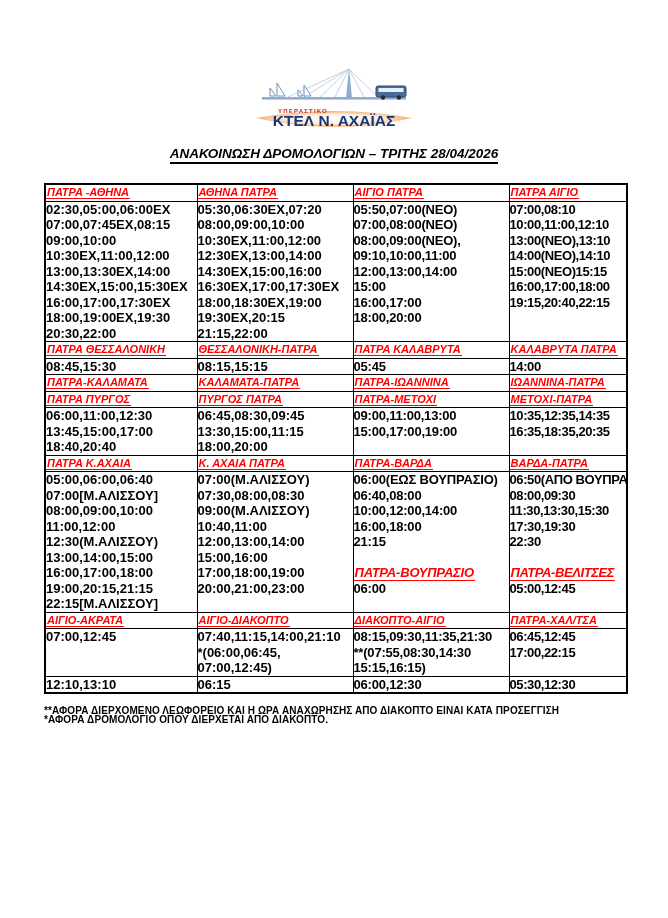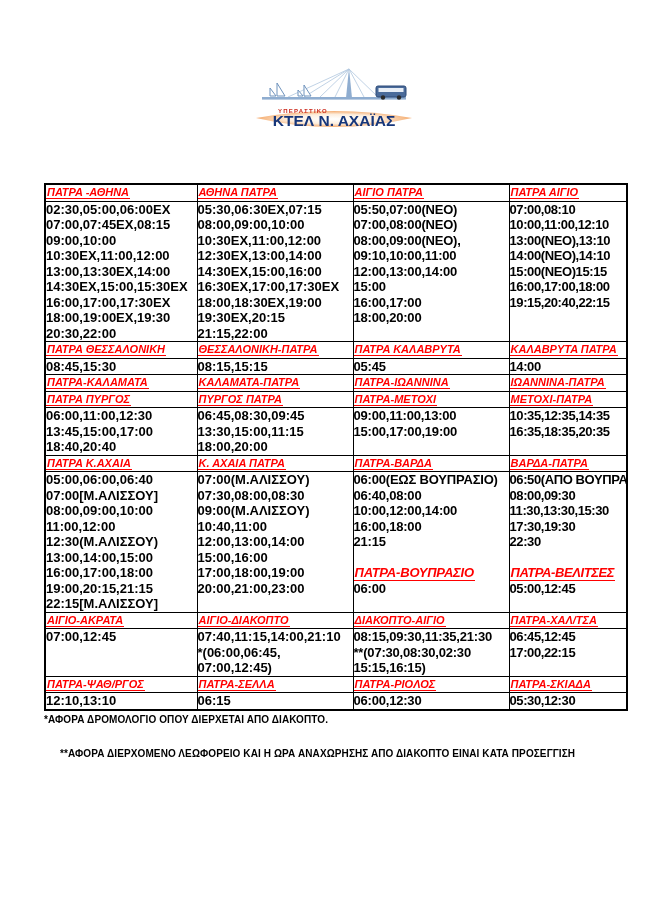--- a/index.html
+++ b/index.html
@@ -67,21 +67,21 @@
   .sub-hdr{
     color:var(--red);
     font-style:italic;
   }
   .footnote{
     position:absolute;left:44px;
     font-size:10px;font-weight:700;color:var(--ink);
     letter-spacing:0.1px;
   }
   .footnote.f1{top:714px;}
-  .footnote.f2{top:748px;margin-left:16px;}
+  .footnote.f2{top:705px;}
 </style>
 </head>
 <body>
 
 <div class="page">
 
   <div class="logo-wrap">
     <svg width="180" height="76" viewBox="0 0 180 76">
       <defs>
         <radialGradient id="og" cx="50%" cy="50%" r="65%">
@@ -117,20 +117,23 @@
         <circle cx="139" cy="37.5" r="2.2" fill="#2a2a2a"></circle>
         <circle cx="155" cy="37.5" r="2.2" fill="#2a2a2a"></circle>
       </g>
 
       <path d="M12,58 Q90,44 168,58 Q90,76 12,58 Z" fill="url(#og)"></path>
       <text x="34" y="53" font-size="6" font-weight="bold" letter-spacing="1.2" fill="#cc2b1d" font-family="Liberation Sans, sans-serif">ΥΠΕΡΑΣΤΙΚΟ</text>
       <text x="90" y="66" text-anchor="middle" font-size="15.5" font-weight="bold" fill="#16367a" font-family="Liberation Sans, sans-serif">ΚΤΕΛ Ν. ΑΧΑΪΑΣ</text>
     </svg>
   </div>
 
+  <div class="doc-title">
+    <span class="u">ΑΝΑΚΟΙΝΩΣΗ ΔΡΟΜΟΛΟΓΙΩΝ – ΤΡΙΤΗΣ 28/04/2026</span>
+  </div>
 
   <table class="sched">
     <colgroup>
       <col style="width:152px">
         <col style="width:156px">
         <col style="width:156px">
         <col style="width:118px">
     </colgroup>
     <tbody>
         <tr>
@@ -145,21 +148,21 @@
             <div class="cell-line">07:00,07:45EX,08:15</div>
             <div class="cell-line">09:00,10:00</div>
             <div class="cell-line">10:30EX,11:00,12:00</div>
             <div class="cell-line">13:00,13:30EX,14:00</div>
             <div class="cell-line">14:30EX,15:00,15:30EX</div>
             <div class="cell-line">16:00,17:00,17:30EX</div>
             <div class="cell-line">18:00,19:00EX,19:30</div>
             <div class="cell-line">20:30,22:00</div>
           </td>
           <td class="times">
-            <div class="cell-line">05:30,06:30EX,07:15</div>
+            <div class="cell-line">05:30,06:30EX,07:20</div>
             <div class="cell-line">08:00,09:00,10:00</div>
             <div class="cell-line">10:30EX,11:00,12:00</div>
             <div class="cell-line">12:30EX,13:00,14:00</div>
             <div class="cell-line">14:30EX,15:00,16:00</div>
             <div class="cell-line">16:30EX,17:00,17:30EX</div>
             <div class="cell-line">18:00,18:30EX,19:00</div>
             <div class="cell-line">19:30EX,20:15</div>
             <div class="cell-line">21:15,22:00</div>
           </td>
           <td class="times">
@@ -293,35 +296,29 @@
           <td class="times">
             <div class="cell-line">07:00,12:45</div>
           </td>
           <td class="times">
             <div class="cell-line">07:40,11:15,14:00,21:10</div>
             <div class="cell-line">*(06:00,06:45,</div>
             <div class="cell-line">07:00,12:45)</div>
           </td>
           <td class="times">
             <div class="cell-line">08:15,09:30,11:35,21:30</div>
-            <div class="cell-line">**(07:30,08:30,02:30</div>
+            <div class="cell-line">**(07:55,08:30,14:30</div>
             <div class="cell-line">15:15,16:15)</div>
           </td>
           <td class="times">
             <div class="cell-line">06:45,12:45</div>
             <div class="cell-line">17:00,22:15</div>
           </td>
         </tr>
         <tr>
-          <td class="hdr"><span class="hdr-text">ΠΑΤΡΑ-ΨΑΘ/ΡΓΟΣ</span></td>
-          <td class="hdr"><span class="hdr-text">ΠΑΤΡΑ-ΣΕΛΛΑ</span></td>
-          <td class="hdr"><span class="hdr-text">ΠΑΤΡΑ-ΡΙΟΛΟΣ</span></td>
-          <td class="hdr"><span class="hdr-text">ΠΑΤΡΑ-ΣΚΙΑΔΑ</span></td>
-        </tr>
-        <tr>
           <td class="times">
             <div class="cell-line">12:10,13:10</div>
           </td>
           <td class="times">
             <div class="cell-line">06:15</div>
           </td>
           <td class="times">
             <div class="cell-line">06:00,12:30</div>
           </td>
           <td class="times">

